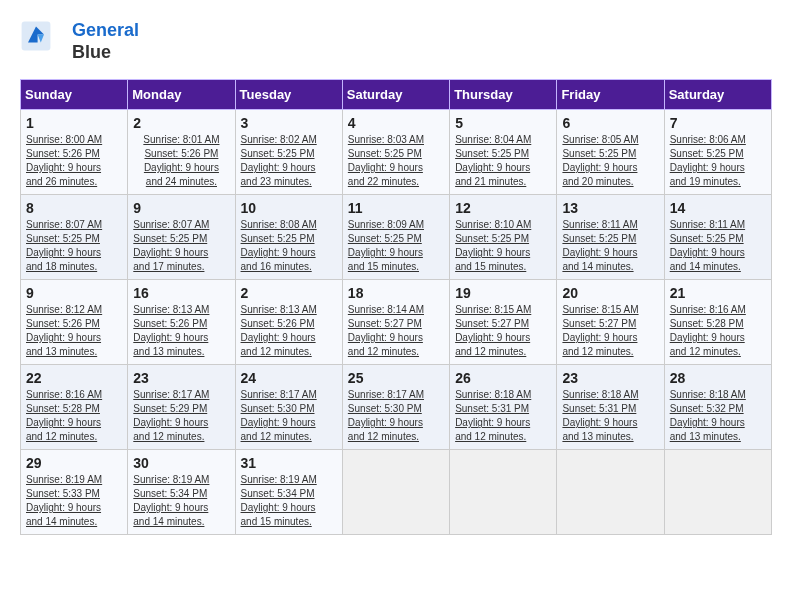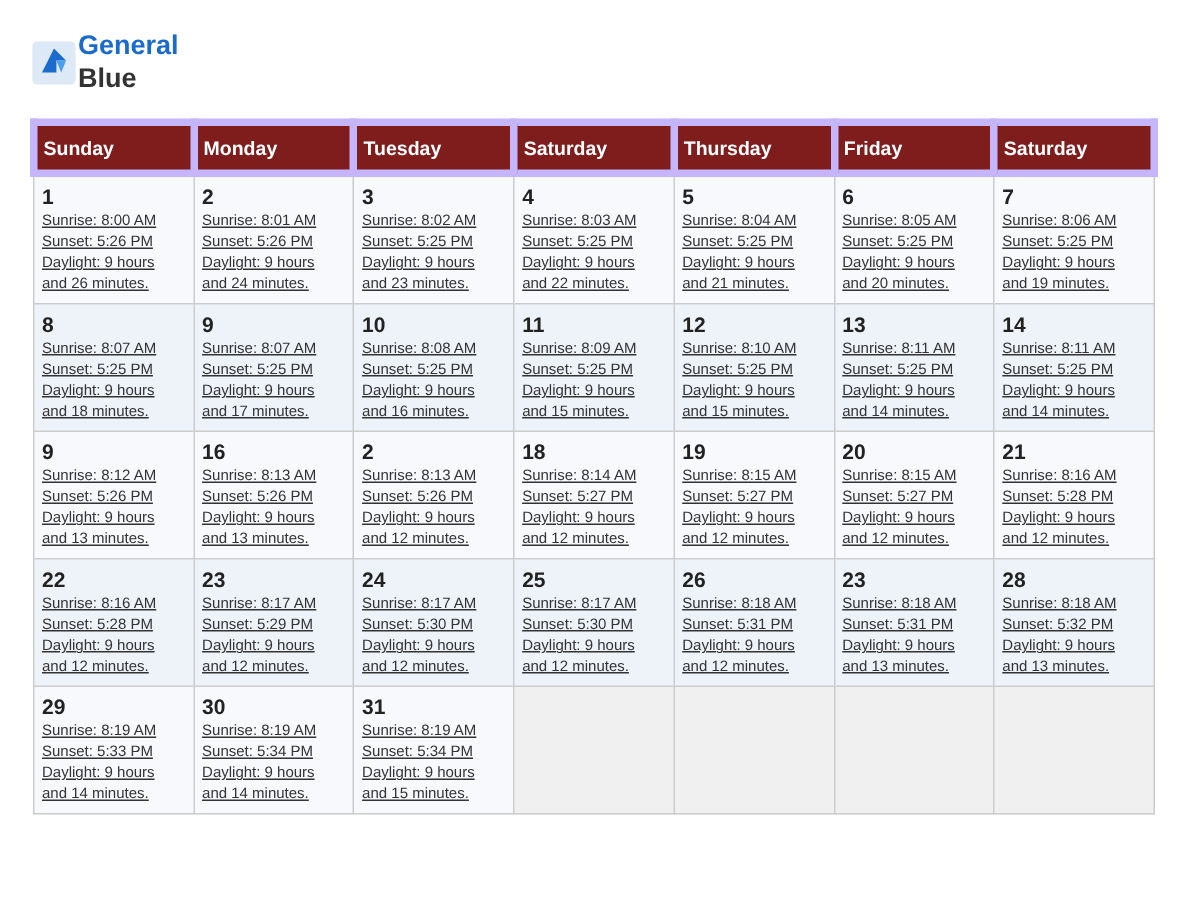--- a/index.html
+++ b/index.html
@@ -11,22 +11,21 @@
       padding: 20px;
     }
     .header {
       display: flex;
       justify-content: space-between;
       align-items: flex-start;
       margin-bottom: 16px;
     }
     .logo {
       display: flex;
-      align-items: center;
-      gap: 0;
+      gap: 20px;
     }
     .logo-text {
       font-size: 18px;
       font-weight: bold;
       color: #333;
       line-height: 1.2;
     }
     .logo-text span {
       color: #1a6bcc;
     }
@@ -46,27 +45,27 @@
     .location {
       font-size: 15px;
       color: #444;
     }
     .calendar {
       width: 100%;
       border-collapse: collapse;
       table-layout: fixed;
     }
     .calendar thead th {
-      background: #7f1d1d;
+      background: #4c1d95;
       color: #fff;
       font-size: 13px;
       font-weight: bold;
       padding: 7px 4px;
       text-align: left;
-      border: 5px solid #c4b5fd;
+      border: 1px solid #c4b5fd;
     }
     .calendar tbody td {
       border: 1px solid #ccc;
       vertical-align: top;
       padding: 5px 5px 5px 5px;
       font-size: 10.5px;
       color: #333;
       background: #fff;
       min-height: 80px;
       height: 80px;
@@ -131,21 +130,21 @@
   <tr>
         <td>
           <span class="day-number">1</span>
           <div class="day-info" style="white-space: pre-line;">Sunrise: 8:00 AM
 Sunset: 5:26 PM
 Daylight: 9 hours
 and 26 minutes.</div>
         </td>
         <td>
           <span class="day-number">2</span>
-          <div class="day-info" style="white-space: pre-line;">Sunrise: 8:01 AM
+          <div class="day-info" style="white-space: pre-line; text-align: center;">Sunrise: 8:01 AM
 Sunset: 5:26 PM
 Daylight: 9 hours
 and 24 minutes.</div>
         </td>
         <td>
           <span class="day-number">3</span>
           <div class="day-info" style="white-space: pre-line;">Sunrise: 8:02 AM
 Sunset: 5:25 PM
 Daylight: 9 hours
 and 23 minutes.</div>

